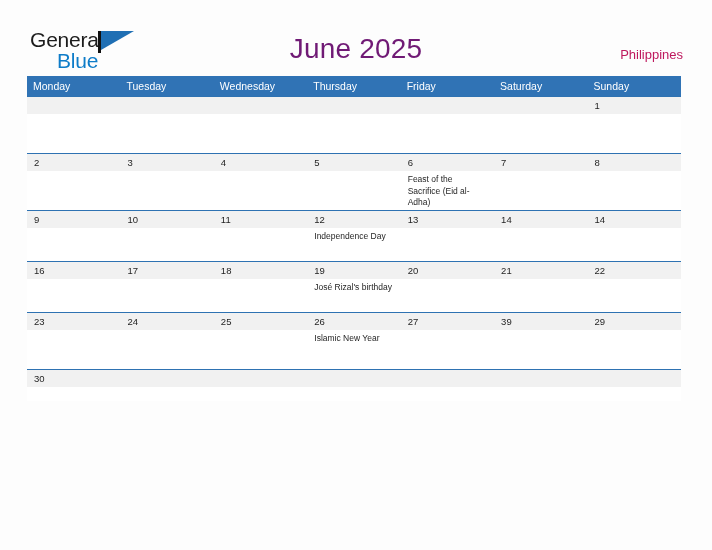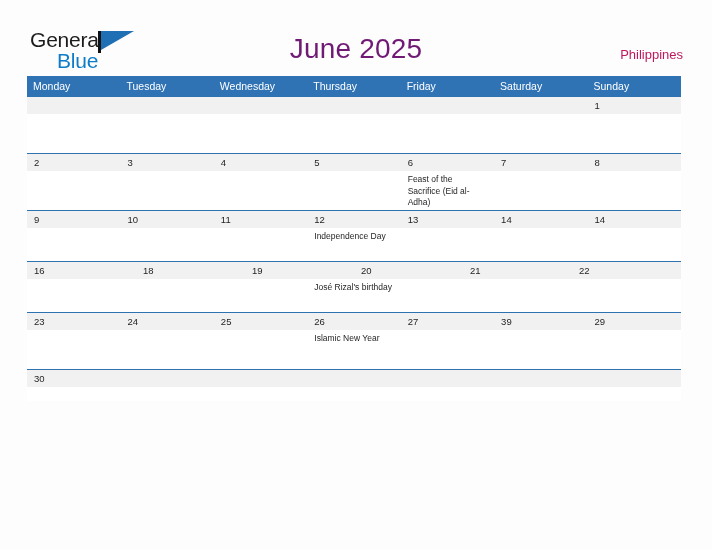--- a/index.html
+++ b/index.html
@@ -241,20 +241,21 @@
       <div class="event-cell">Independence Day</div>
       <div class="event-cell"></div>
       <div class="event-cell"></div>
       <div class="event-cell"></div>
     </div>
   </div>
 
   <div class="week-row row-h-mid">
     <div class="week-dates">
       <div class="date-cell">16</div>
+      <div class="date-cell">17</div>
       <div class="date-cell">18</div>
       <div class="date-cell">19</div>
       <div class="date-cell">20</div>
       <div class="date-cell">21</div>
       <div class="date-cell">22</div>
     </div>
     <div class="week-events row-h-mid">
       <div class="event-cell"></div>
       <div class="event-cell"></div>
       <div class="event-cell"></div>

